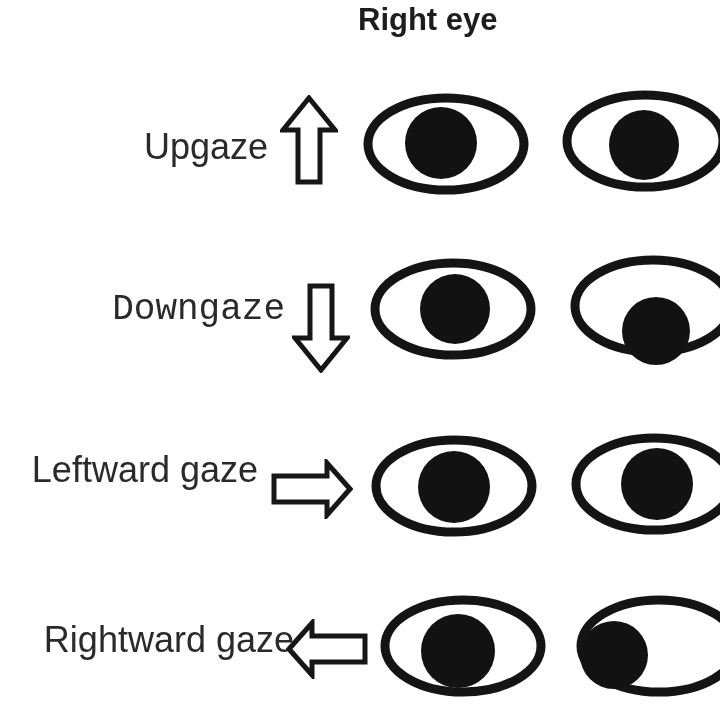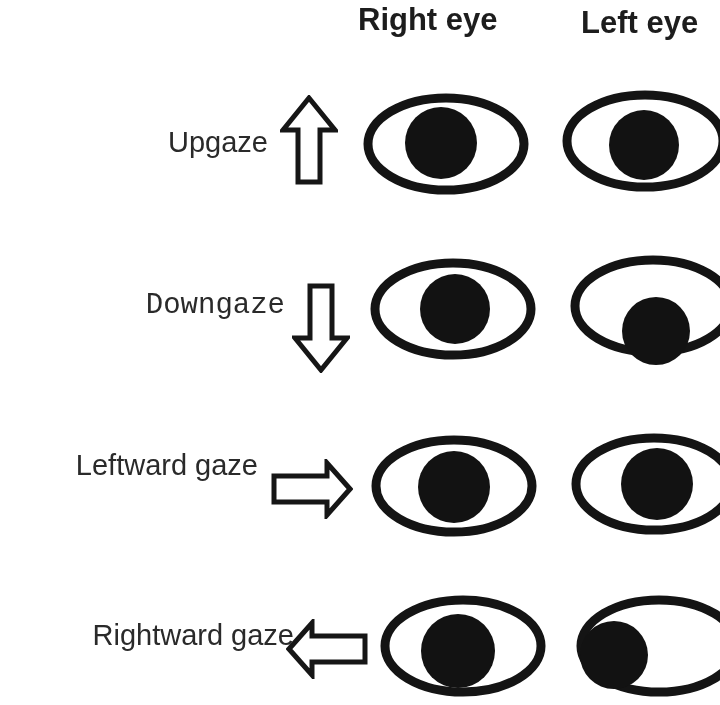--- a/index.html
+++ b/index.html
@@ -16,21 +16,21 @@
   .col-header {
     position: absolute;
     font-weight: bold;
     font-size: 31px;
     letter-spacing: 0px;
     color: #1d1d1d;
     white-space: nowrap;
   }
   .gaze-label {
     position: absolute;
-    font-size: 29px;
+    font-size: 36px;
     color: #2a2a2a;
     white-space: nowrap;
   }
   .arrow-box, .eye-box { position: absolute; }
   .arrow-shape {
     fill: #ffffff;
     stroke: #161616;
     stroke-width: 5;
     stroke-linejoin: miter;
   }
@@ -40,21 +40,20 @@
     stroke-width: 9;
   }
   .pupil { fill: #121212; }
 </style>
 </head>
 <body>
 
 <div id="canvas">
 
   <div class="col-header" style="left:334px; top:2px;">Right eye</div>
-  <div class="col-header" style="left:557px; top:5px;">Left eye</div>
 
   <div>
     <div class="gaze-label" style="right:476px; top:126px;">Upgaze</div>
 
     <svg class="arrow-box" style="left:256px; top:95px;" width="58" height="90" viewBox="0 0 58 90">
       <polygon class="arrow-shape" points="29,3 55,35 40,35 40,87 18,87 18,35 3,35"></polygon>
     </svg>
 
     <svg class="eye-box" style="left:337px; top:92px;" width="170" height="116" viewBox="0 0 170 116">
       <ellipse class="eye-outline" cx="85" cy="52" rx="78" ry="46"></ellipse>

